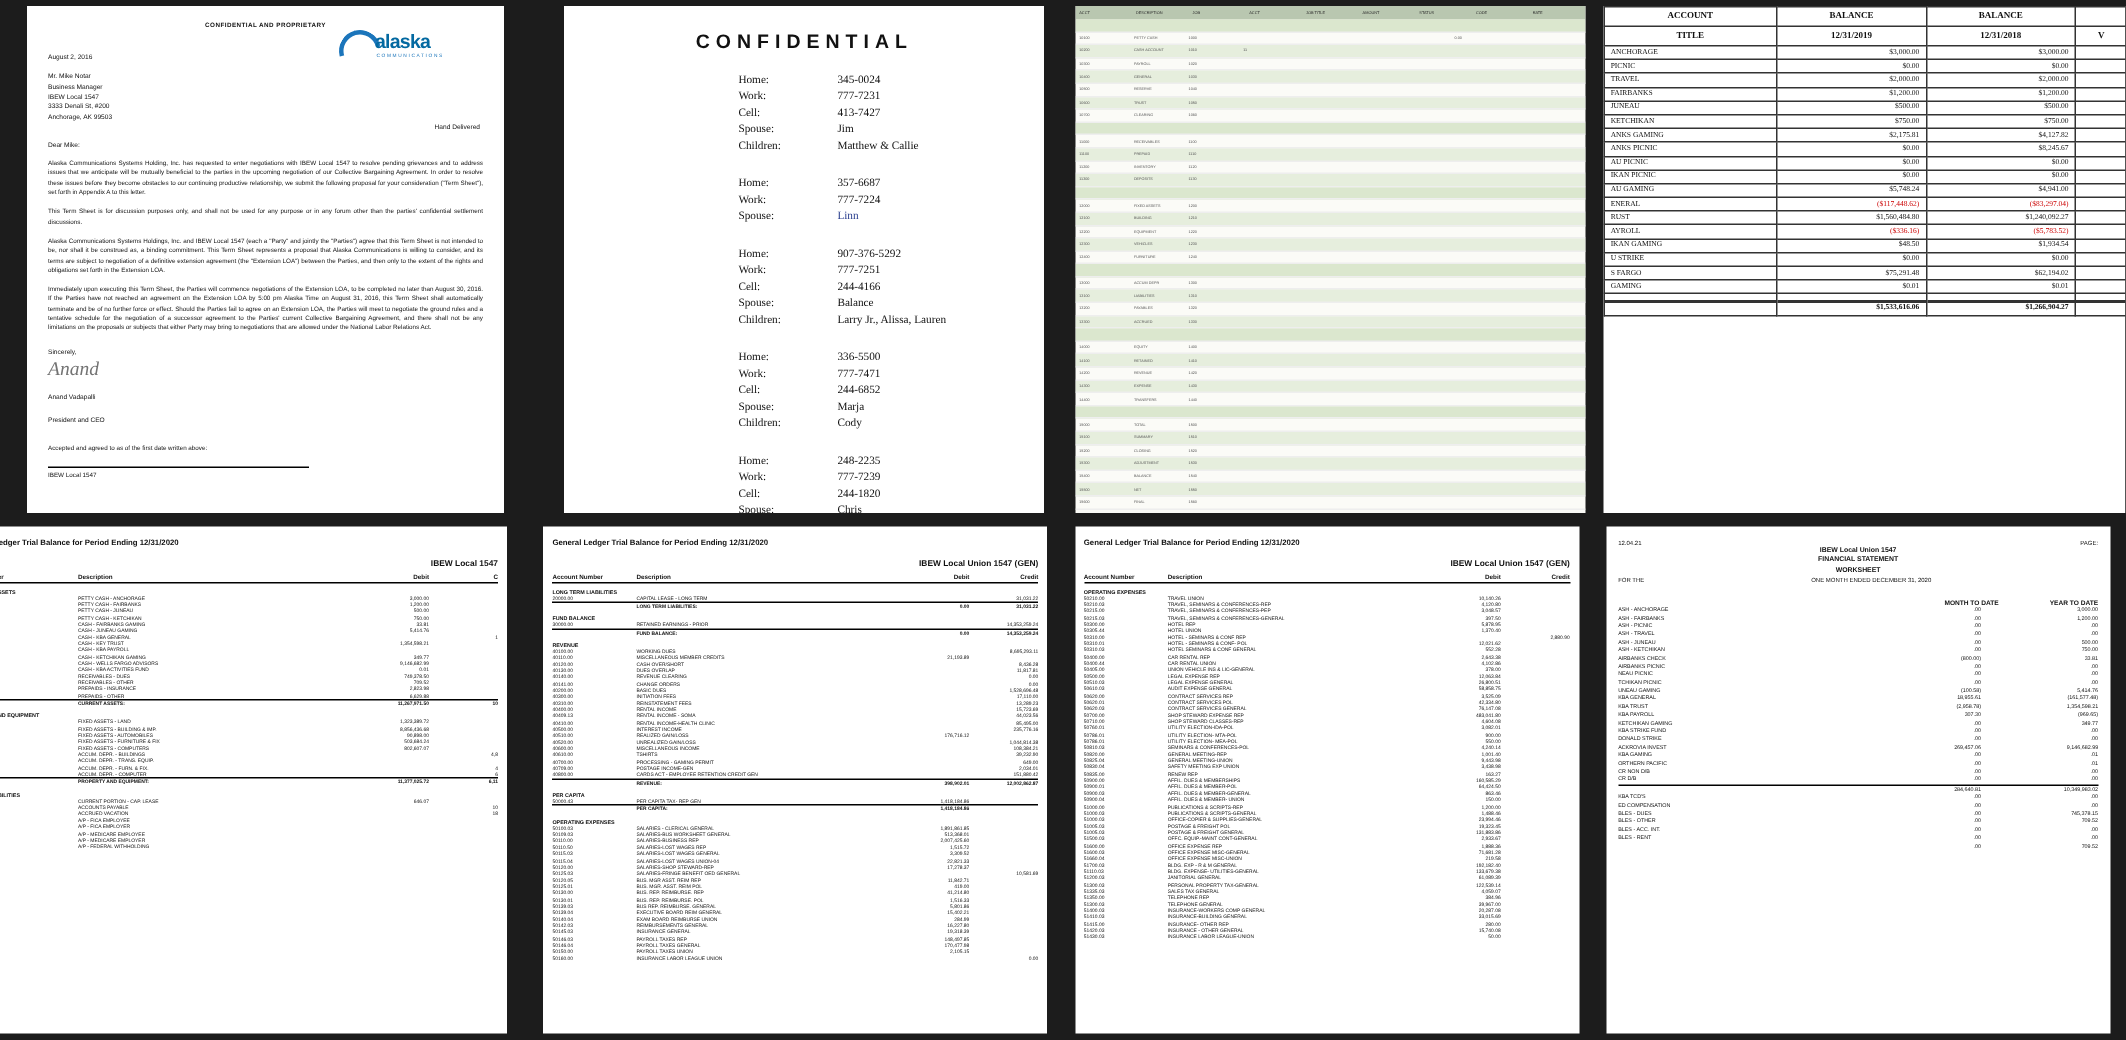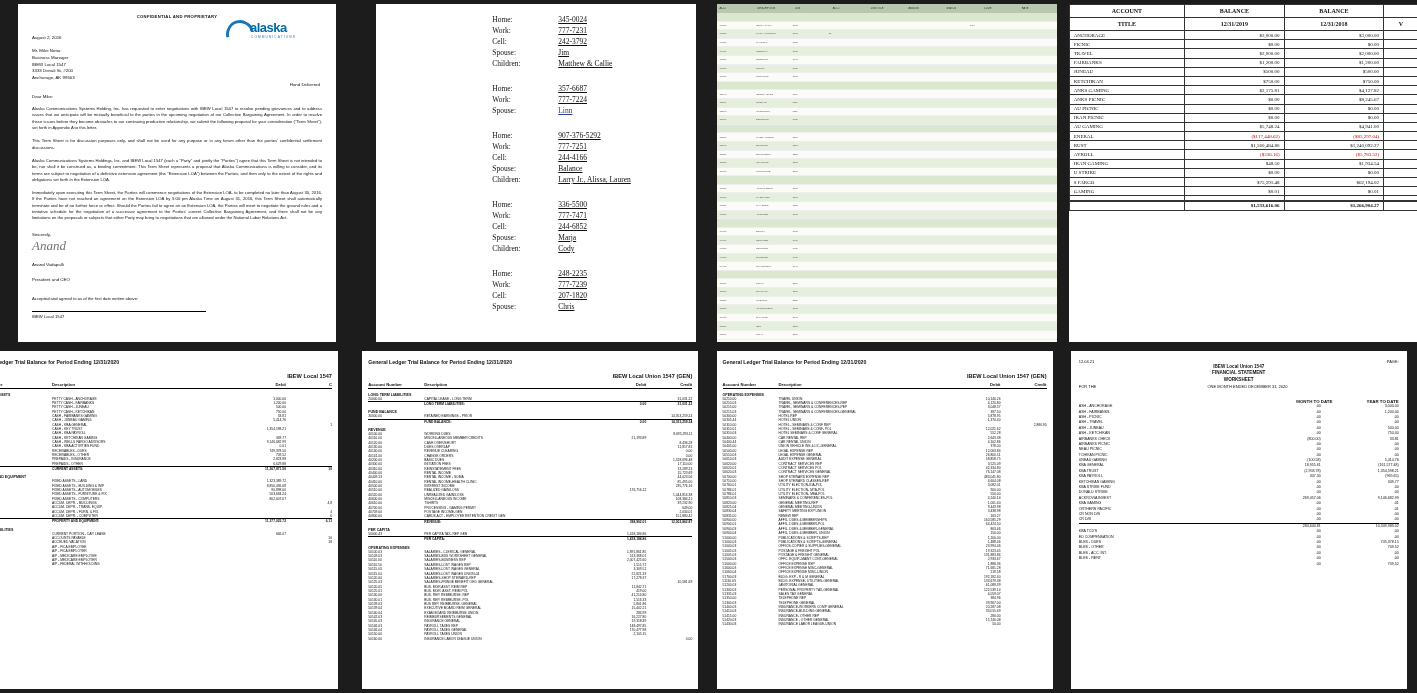--- a/index.html
+++ b/index.html
@@ -26,21 +26,21 @@
   .c1 .rule{border-top:1px solid #000;width:60%;margin-top:10px;}
   .c1 .ibew{font-size:4.2px;margin-top:2px;}
 
   
   .c2 .doc{left:22px;top:4px;width:320px;height:338px;padding:10px 0 0 0;box-sizing:border-box;}
   .c2 .title{text-align:center;font-size:13px;font-weight:bold;letter-spacing:4px;margin:6px 0 12px 0;}
   .c2 .blk{position:relative;margin:0 0 14px 0;padding-left:6px;}
   .c2 table{border-collapse:collapse;margin-left:110px;}
   .c2 td{font-family:"Liberation Serif",serif;font-size:7.5px;padding:1px 0;margin-left:12px;}
   .c2 td.k{width:56px;}
-  .c2 td.v{padding-left:10px;text-decoration:underline;}
+  .c2 td.v{padding-left:10px;}
   .c2 .blue{color:#2b3f8f;}
 
   
   .c3 .doc{left:8px;top:4px;width:340px;height:338px;background:#fbfbf7;}
   .c3 .shead{display:flex;background:#b9c7b0;height:9px;align-items:center;}
   .c3 .shead span{font-size:2.6px;color:#2a2a2a;flex:1;padding-left:3px;white-space:nowrap;overflow:hidden;}
   .c3 .srow{display:flex;height:7.6px;align-items:center;border-bottom:1px solid #eee;}
   .c3 .srow.alt{background:#e6eedd;}
   .c3 .srow.grp{background:#dbe7ce;}
   .c3 .srow span{font-size:2.5px;color:#555;flex:1;padding-left:3px;white-space:nowrap;overflow:hidden;}
@@ -117,36 +117,37 @@
       <div class="sig">Anand Vadapalli</div>
       <div class="sig">President and CEO</div>
       <div class="accept">Accepted and agreed to as of the first date written above:</div>
       <div class="rule"></div>
       <div class="ibew">IBEW Local 1547</div>
     </div>
   </div>
 
   <div class="cell c2">
     <div class="doc">
+      <div class="title">CONFIDENTIAL</div>
 
       <div class="blk">
 
         <table>
             <tbody>
           <tr>
                 <td class="k">Home:</td>
                 <td class="v">345-0024</td>
               </tr>
           <tr>
                 <td class="k">Work:</td>
                 <td class="v">777-7231</td>
               </tr>
           <tr>
                 <td class="k">Cell:</td>
-                <td class="v">242-3792</td>
+                <td class="v">413-7427</td>
               </tr>
           <tr>
                 <td class="k">Spouse:</td>
                 <td class="v">Jim</td>
               </tr>
           <tr>
                 <td class="k">Children:</td>
                 <td class="v">Matthew &amp; Callie</td>
               </tr>
         </tbody>
@@ -236,21 +237,21 @@
           <tr>
                 <td class="k">Home:</td>
                 <td class="v">248-2235</td>
               </tr>
           <tr>
                 <td class="k">Work:</td>
                 <td class="v">777-7239</td>
               </tr>
           <tr>
                 <td class="k">Cell:</td>
-                <td class="v">207-1820</td>
+                <td class="v">244-1820</td>
               </tr>
           <tr>
                 <td class="k">Spouse:</td>
                 <td class="v">Chris</td>
               </tr>
         </tbody>
           </table>
       </div>
 
       <div class="blk">

